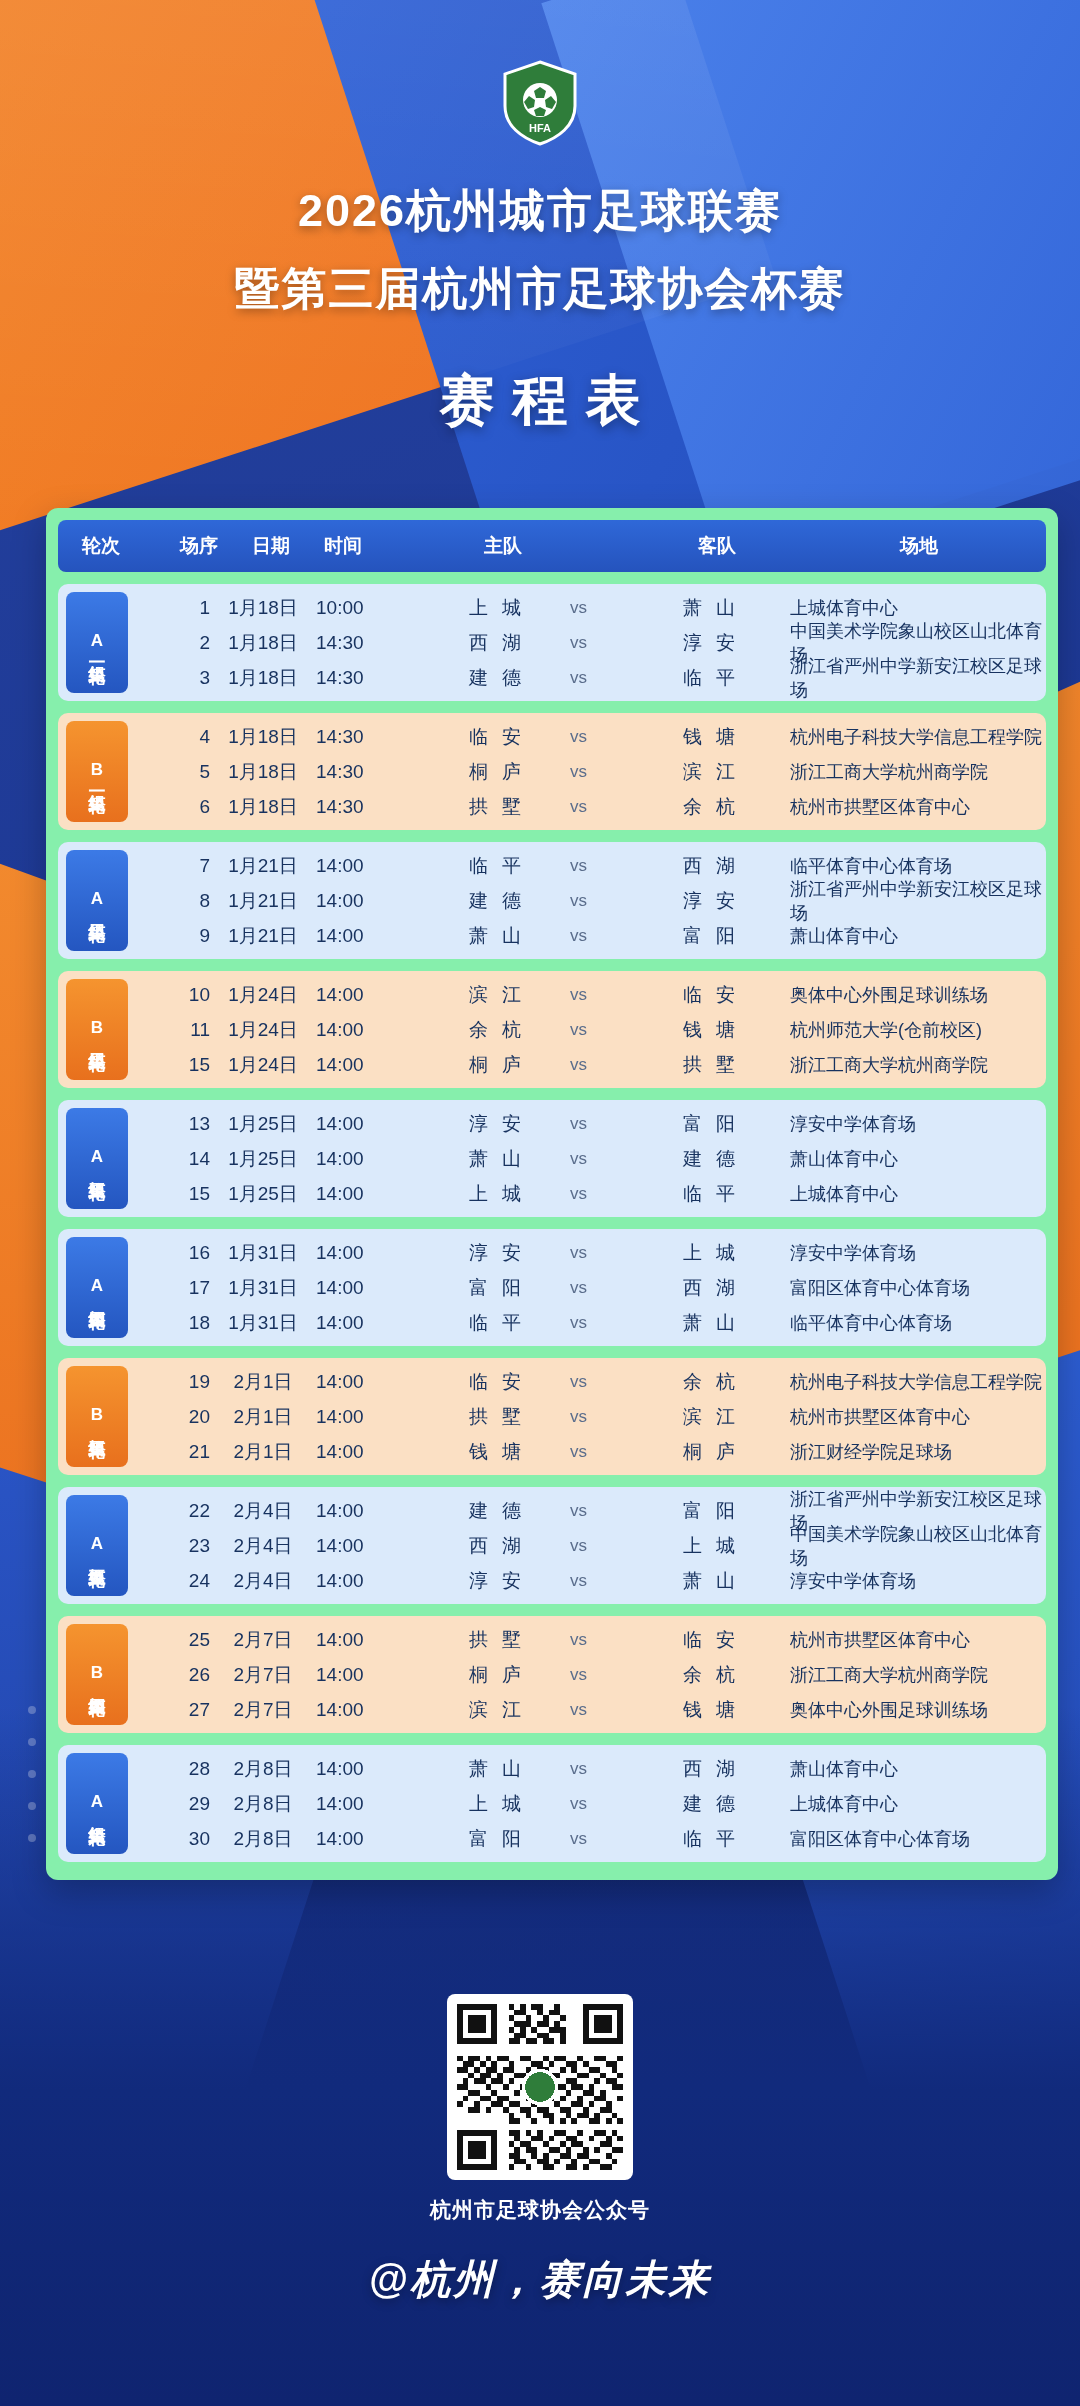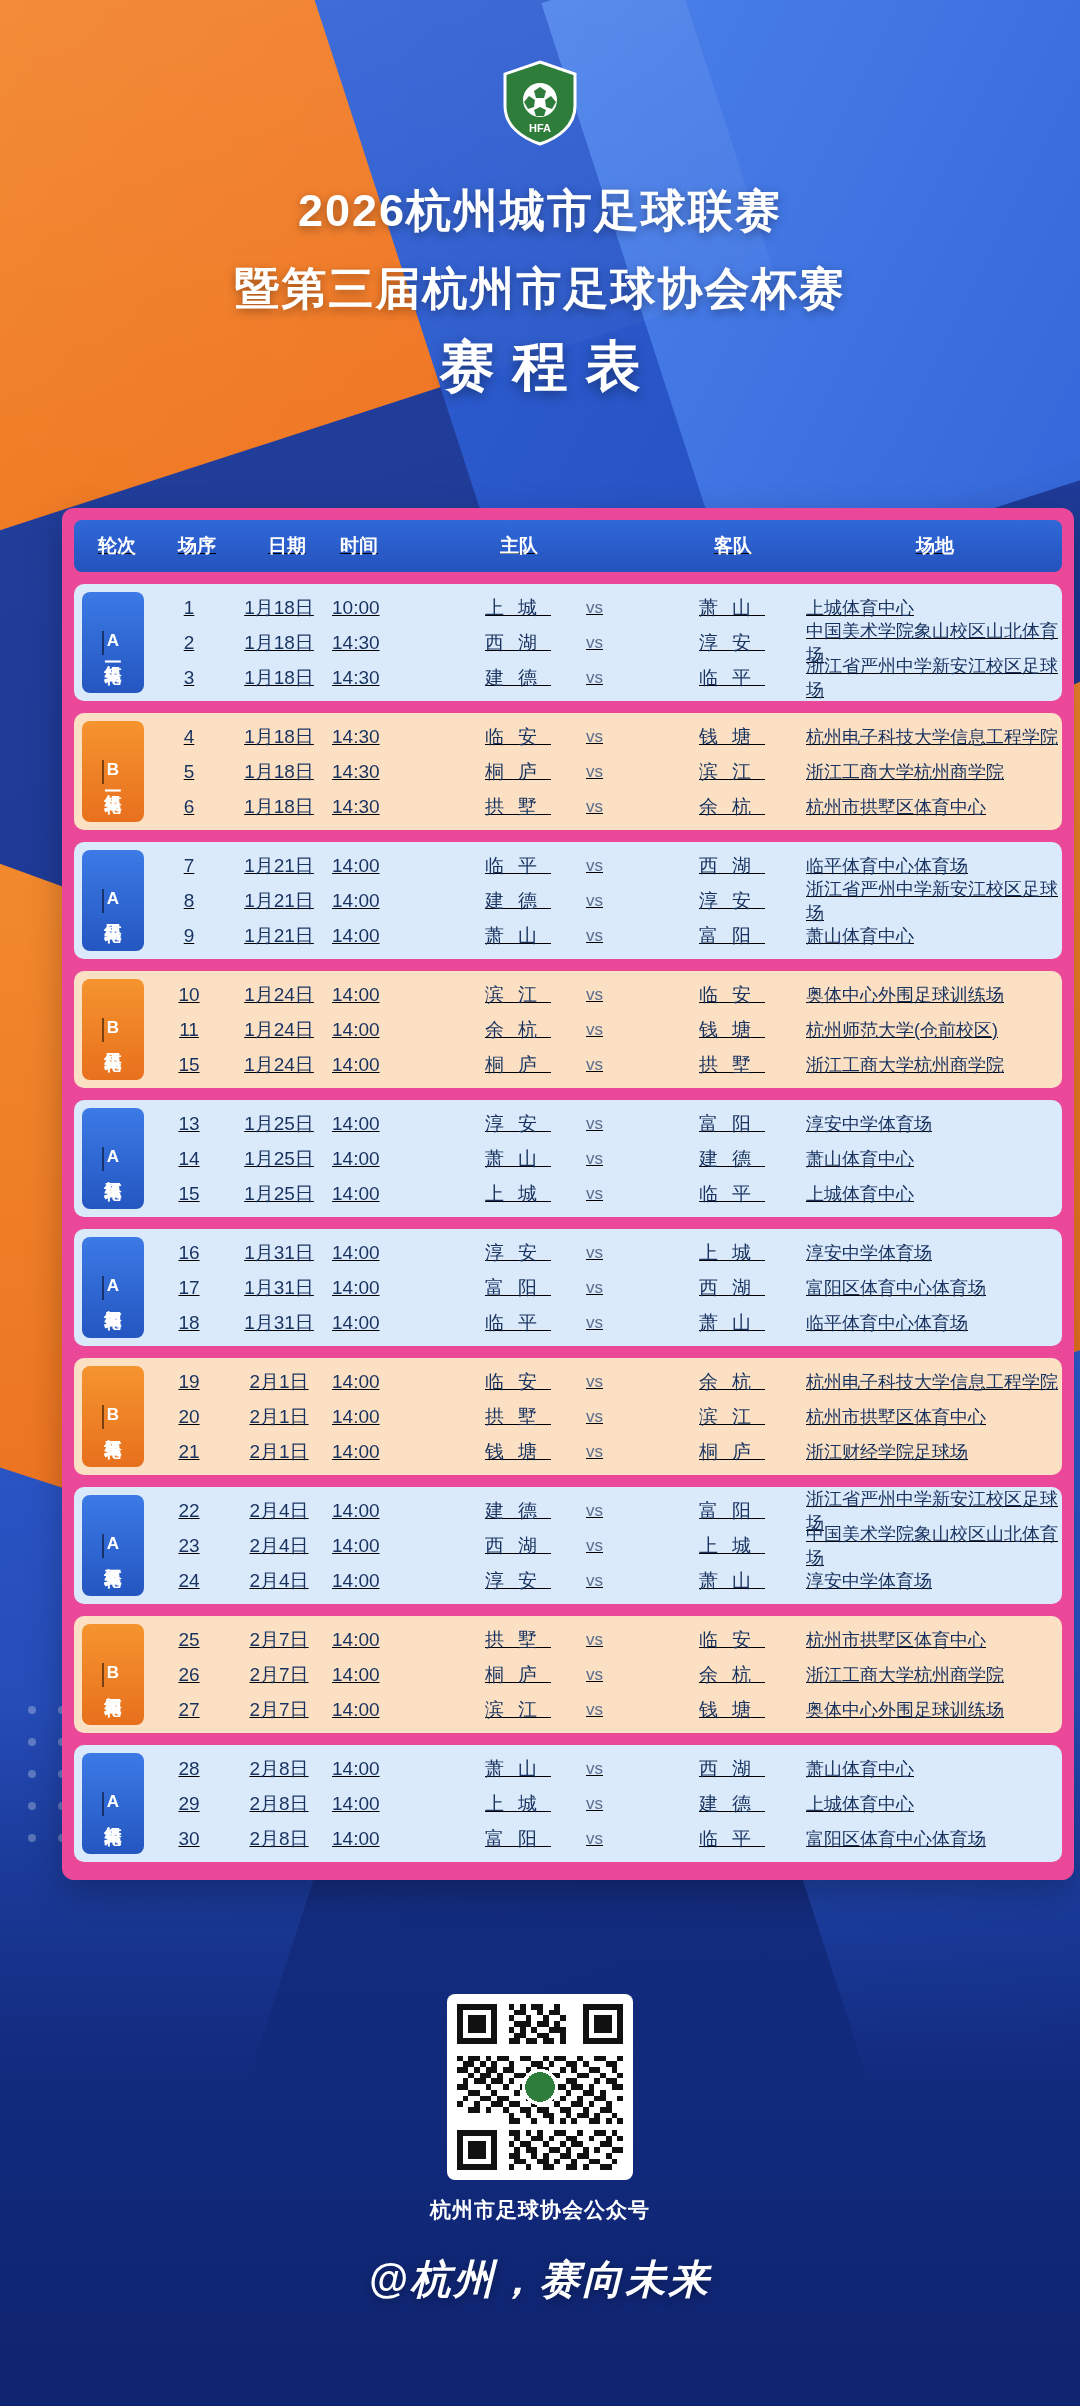--- a/index.html
+++ b/index.html
@@ -60,38 +60,37 @@
   .bg .dots{position:absolute;left:22px;top:1700px;width:120px;height:160px;opacity:.5;}
 
   
   .header{position:absolute;left:0;right:0;top:60px;text-align:center;}
   .crest{width:78px;height:86px;margin:0 auto 14px;}
   .title1,.title2{
     color:#fff;font-size:45px;font-weight:bold;letter-spacing:2px;
     line-height:62px;text-shadow:0 3px 10px rgba(0,0,0,.35);margin-top:16px;
   }
   .title-sched{
-    margin-top:10px;color:#fff;font-size:55px;font-weight:bold;
+    margin-top:44px;color:#fff;font-size:55px;font-weight:bold;
     letter-spacing:18px;text-indent:18px;text-shadow:0 4px 12px rgba(0,0,0,.4);
   }
 
   
   .card{
-    position:absolute;left:62px;top:508px;width:988px;
-    background:#ec4899;border-radius:12px;padding:12px 12px 18px;
+    position:absolute;left:46px;top:508px;width:988px;
+    background:#86efac;border-radius:12px;padding:12px 12px 18px;
     box-shadow:0 12px 34px rgba(0,0,0,.25);
-    text-decoration:underline;
   }
   .thead{
     display:flex;align-items:center;height:52px;
     background:linear-gradient(180deg,#2f68d8 0%,#2553bd 100%);
     border-radius:8px;color:#fff;font-size:19px;font-weight:bold;
   }
   .c-round{width:86px;text-align:center;}
-  .c-no{width:74px;text-align:center;}
+  .c-no{width:74px;text-align:right;}
   .c-date{width:106px;text-align:center;}
   .c-time{width:104px;text-align:left;}
   .c-home{width:150px;text-align:center;}
   .c-vs{width:64px;text-align:left;}
   .c-away{width:150px;text-align:center;}
   .c-venue{flex:1;text-align:center;}
 
   .group{display:flex;margin-top:12px;border-radius:10px;overflow:hidden;}
   .group.blue{background:#dbeafb;}
   .group.orange{background:#fbe0c4;}

